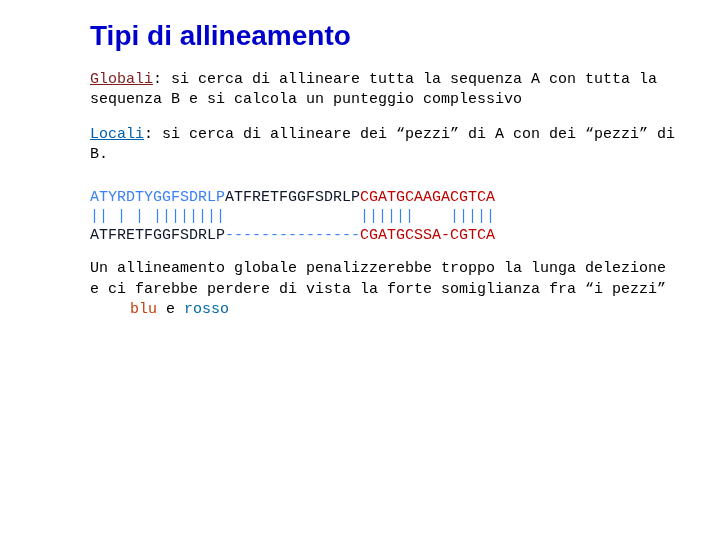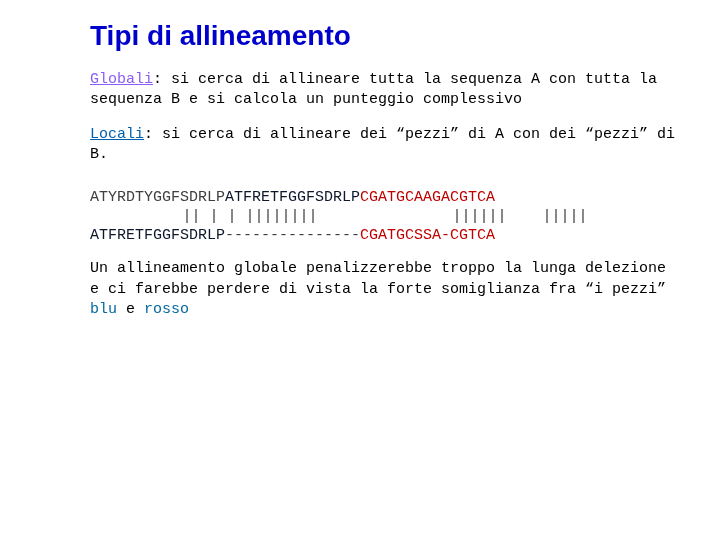--- a/index.html
+++ b/index.html
@@ -26,40 +26,40 @@
     color: #0000cc;
     margin: 0 0 18px 0;
   }
   .intro {
     margin: 0 0 14px 0;
   }
   .block {
     margin: 0 0 14px 0;
     line-height: 1.35;
   }
-  .kw-globali { color: #8b5cf6; }
+  .kw-globali { color: #7f1d1d; }
   .kw-locali  { color: #0060b0; }
   .underline  { text-decoration: underline; }
   .seqwrap {
     margin: 24px 0 14px 0;
     line-height: 1.25;
   }
   .seq {
     white-space: pre;
     font-family: "Courier New", Courier, monospace;
     font-size: 15px;
   }
-  .seg-black { color: #404040; text-align: center; }
+  .seg-black { color: #3b82f6; }
   .seg-blue  { color: #0f172a; }
   .seg-red   { color: #c00000; text-align: right; }
   .closing {
     margin: 8px 0 0 0;
     line-height: 1.35;
   }
-  .txt-blue { color: #0369a1; }
+  .txt-blue { color: #c2410c; margin-left: 40px; }
   .txt-red  { color: #0369a1; }
 </style>
 </head>
 <body>
 
 <div class="slide">
 
   <h1 class="title">Tipi di allineamento</h1>
 
 

